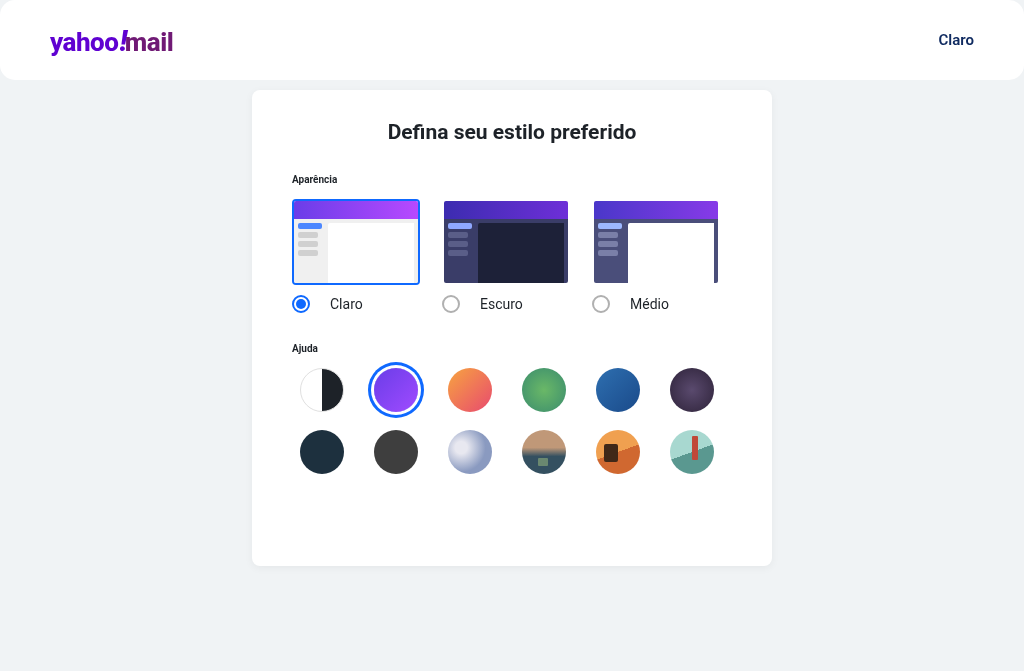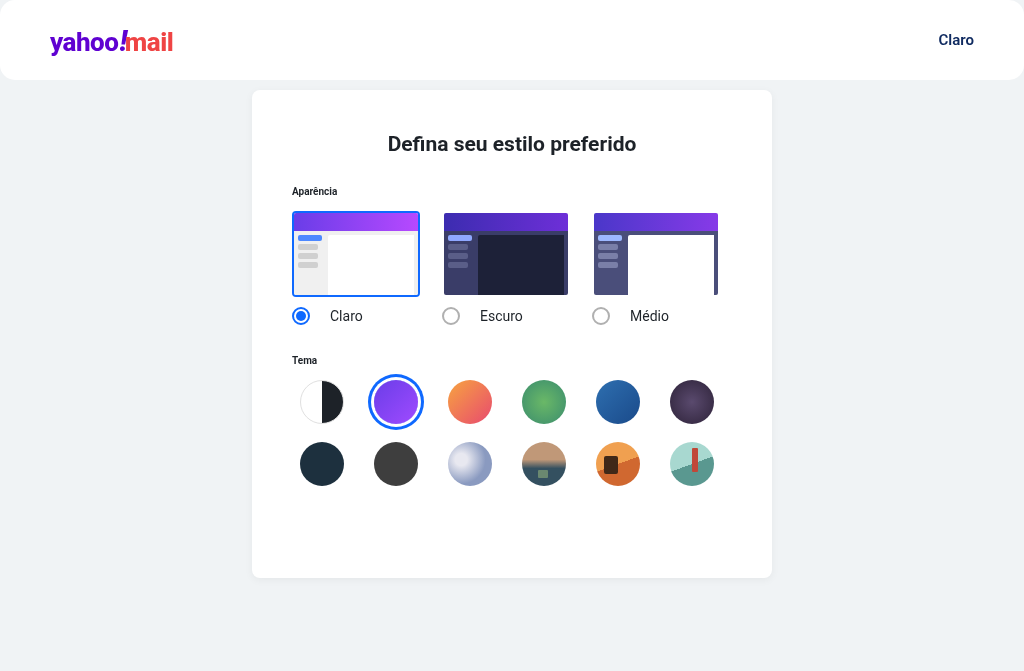--- a/index.html
+++ b/index.html
@@ -33,38 +33,38 @@
     .logo-yahoo {
       color: #5f01d1;
     }
     .logo-excl {
       color: #5f01d1;
       font-style: italic;
       font-size: 30px;
       margin: 0 -2px 0 1px;
     }
     .logo-mail {
-      color: #ef4444;
+      color: #701a75;
     }
     .help-link {
       color: #0f2a60;
       font-weight: 600;
       font-size: 15px;
       cursor: pointer;
     }
     .main-area {
       display: flex;
       justify-content: center;
       padding-top: 10px;
     }
     .card {
       background: #fff;
       border-radius: 8px;
       width: 520px;
-      padding: 42px 0 40px 0;
+      padding: 30px 0 40px 0;
       box-shadow: 0 2px 8px rgba(0,0,0,0.05);
     }
     .card-title {
       text-align: center;
       font-size: 21px;
       font-weight: 700;
       color: #1d2228;
       margin-bottom: 30px;
     }
     .section-label {
@@ -302,21 +302,21 @@
             <div class="preview-content"></div>
           </div>
         </div>
         <div class="radio-row">
           <div class="radio"></div>
           <span class="radio-label">Médio</span>
         </div>
       </div>
     </div>
 
-    <div class="section-label">Tema</div>
+    <div class="section-label">Ajuda</div>
 
     <div class="theme-grid">
       <div class="theme-swatch t0"></div>
       <div class="theme-swatch t1 selected"></div>
       <div class="theme-swatch t2"></div>
       <div class="theme-swatch t3"></div>
       <div class="theme-swatch t4"></div>
       <div class="theme-swatch t5"></div>
       <div class="theme-swatch t6"></div>
       <div class="theme-swatch t7"></div>

